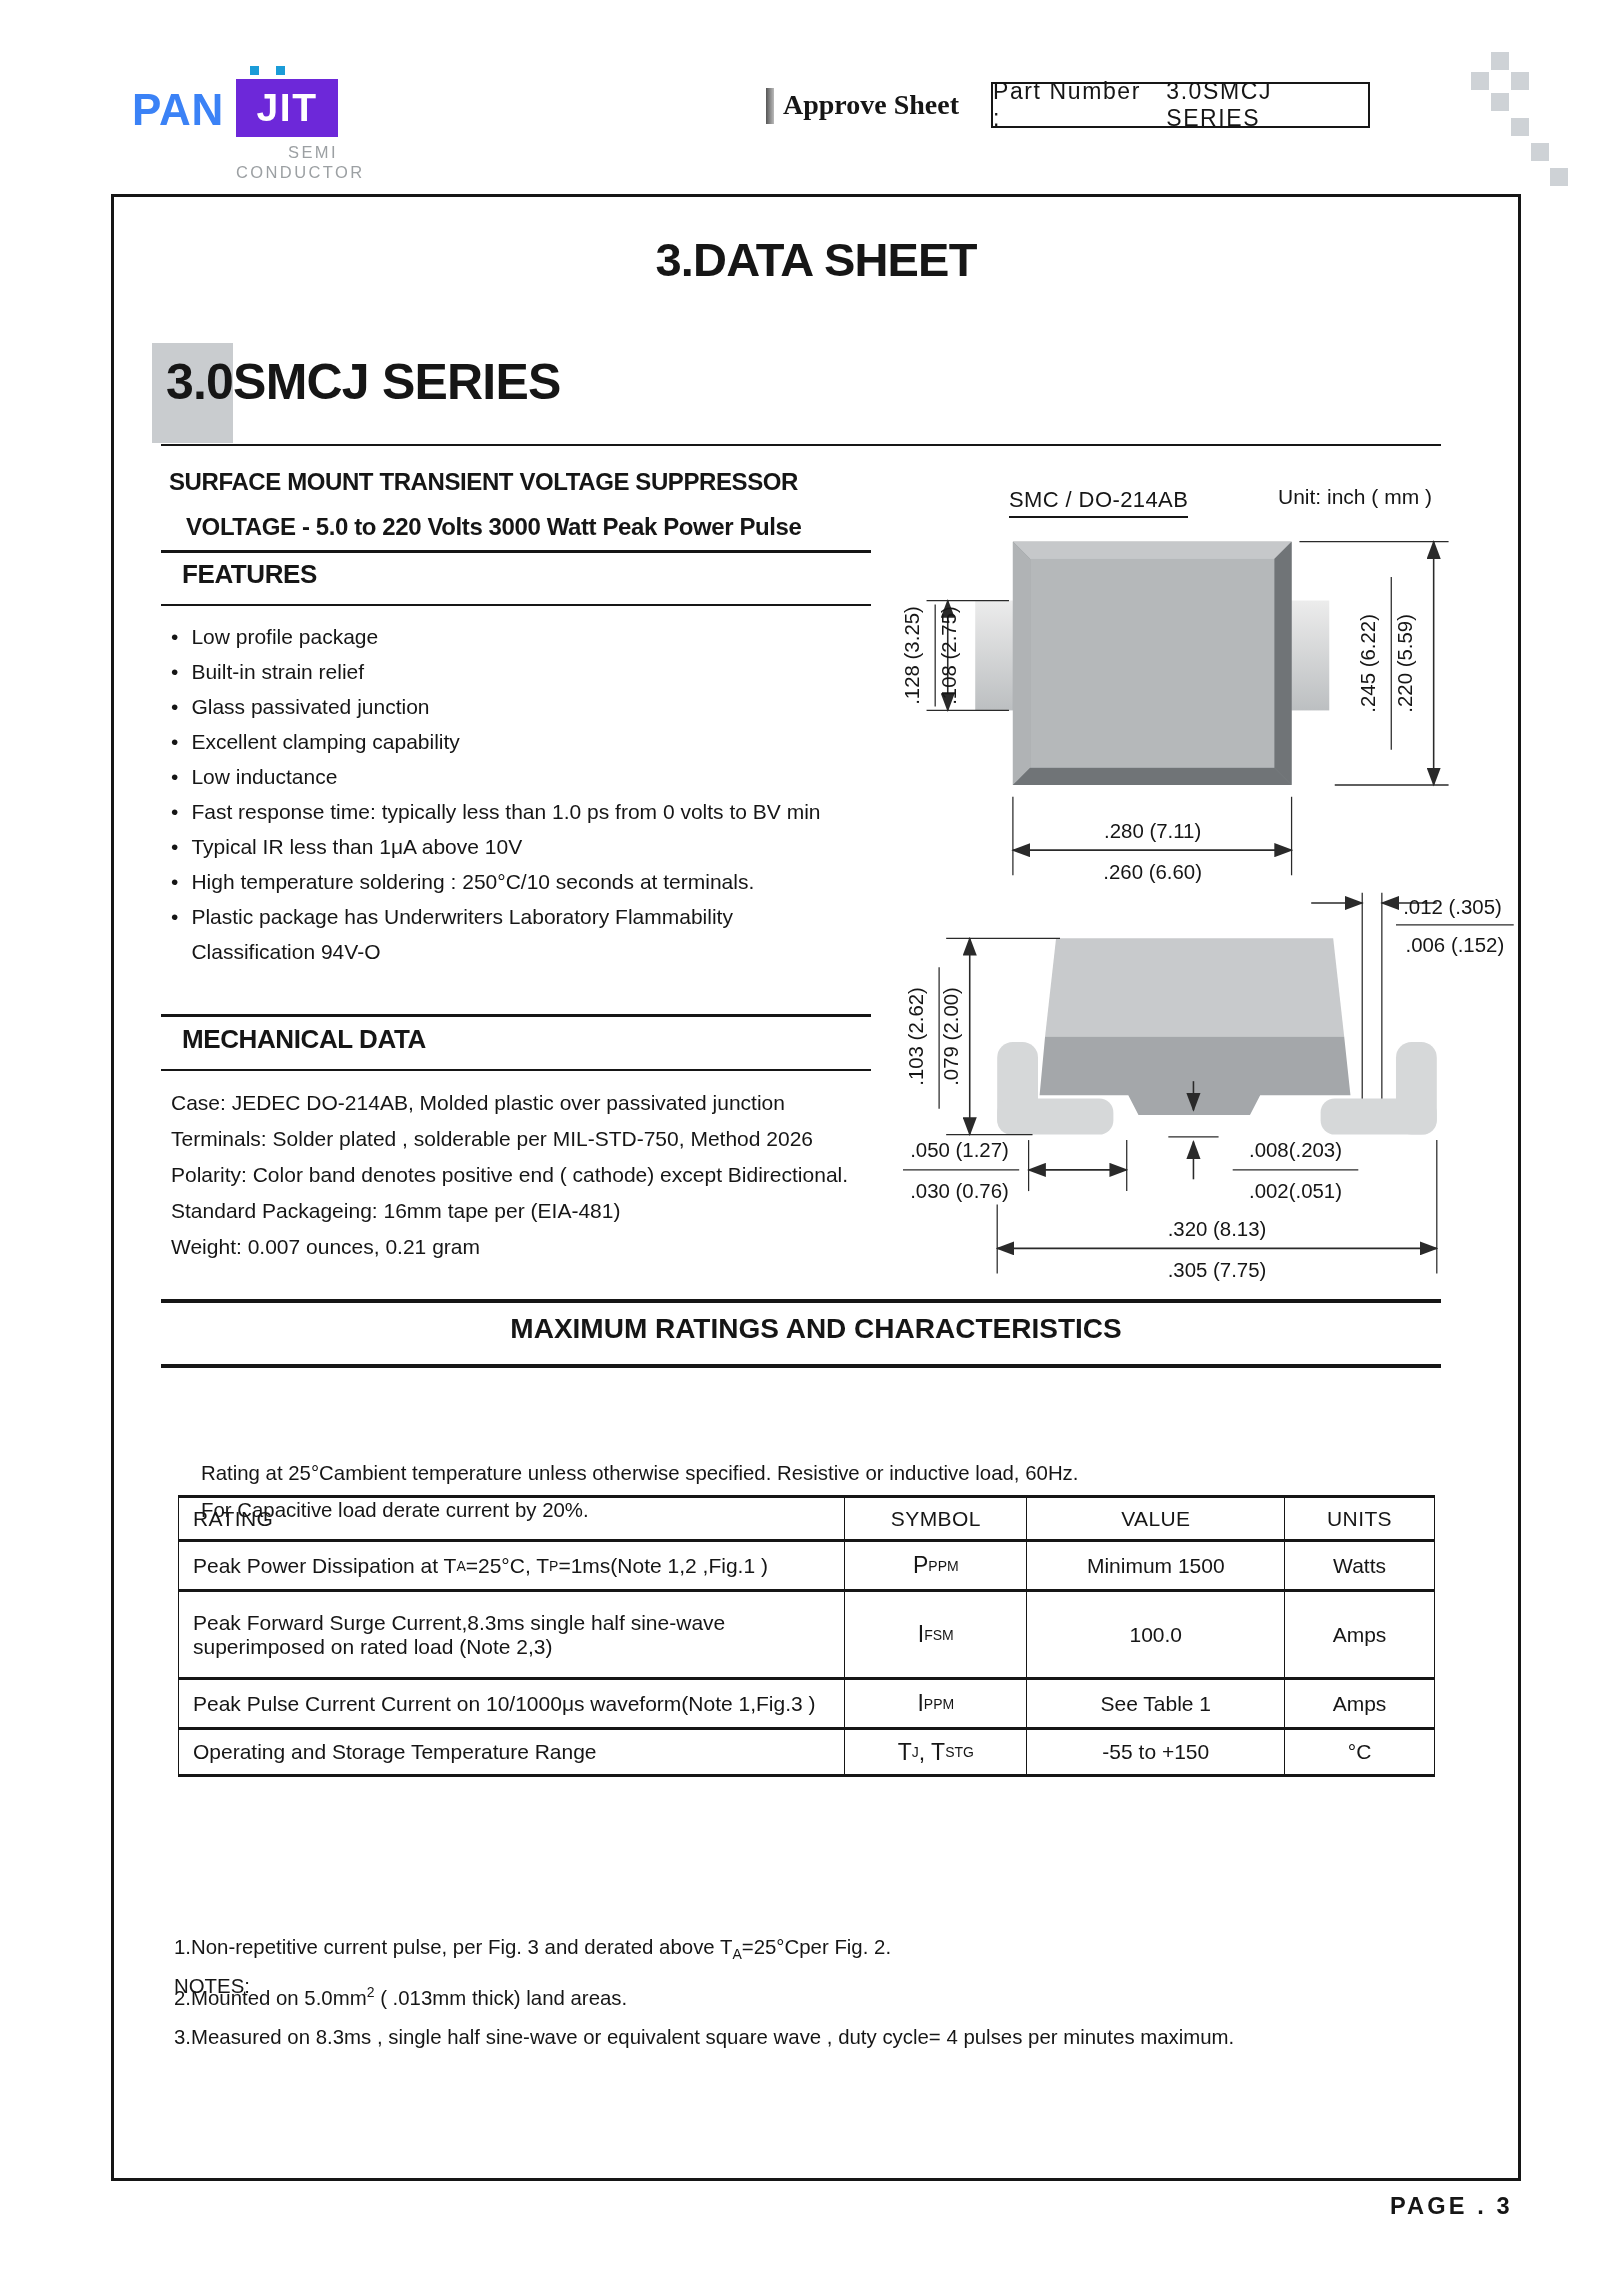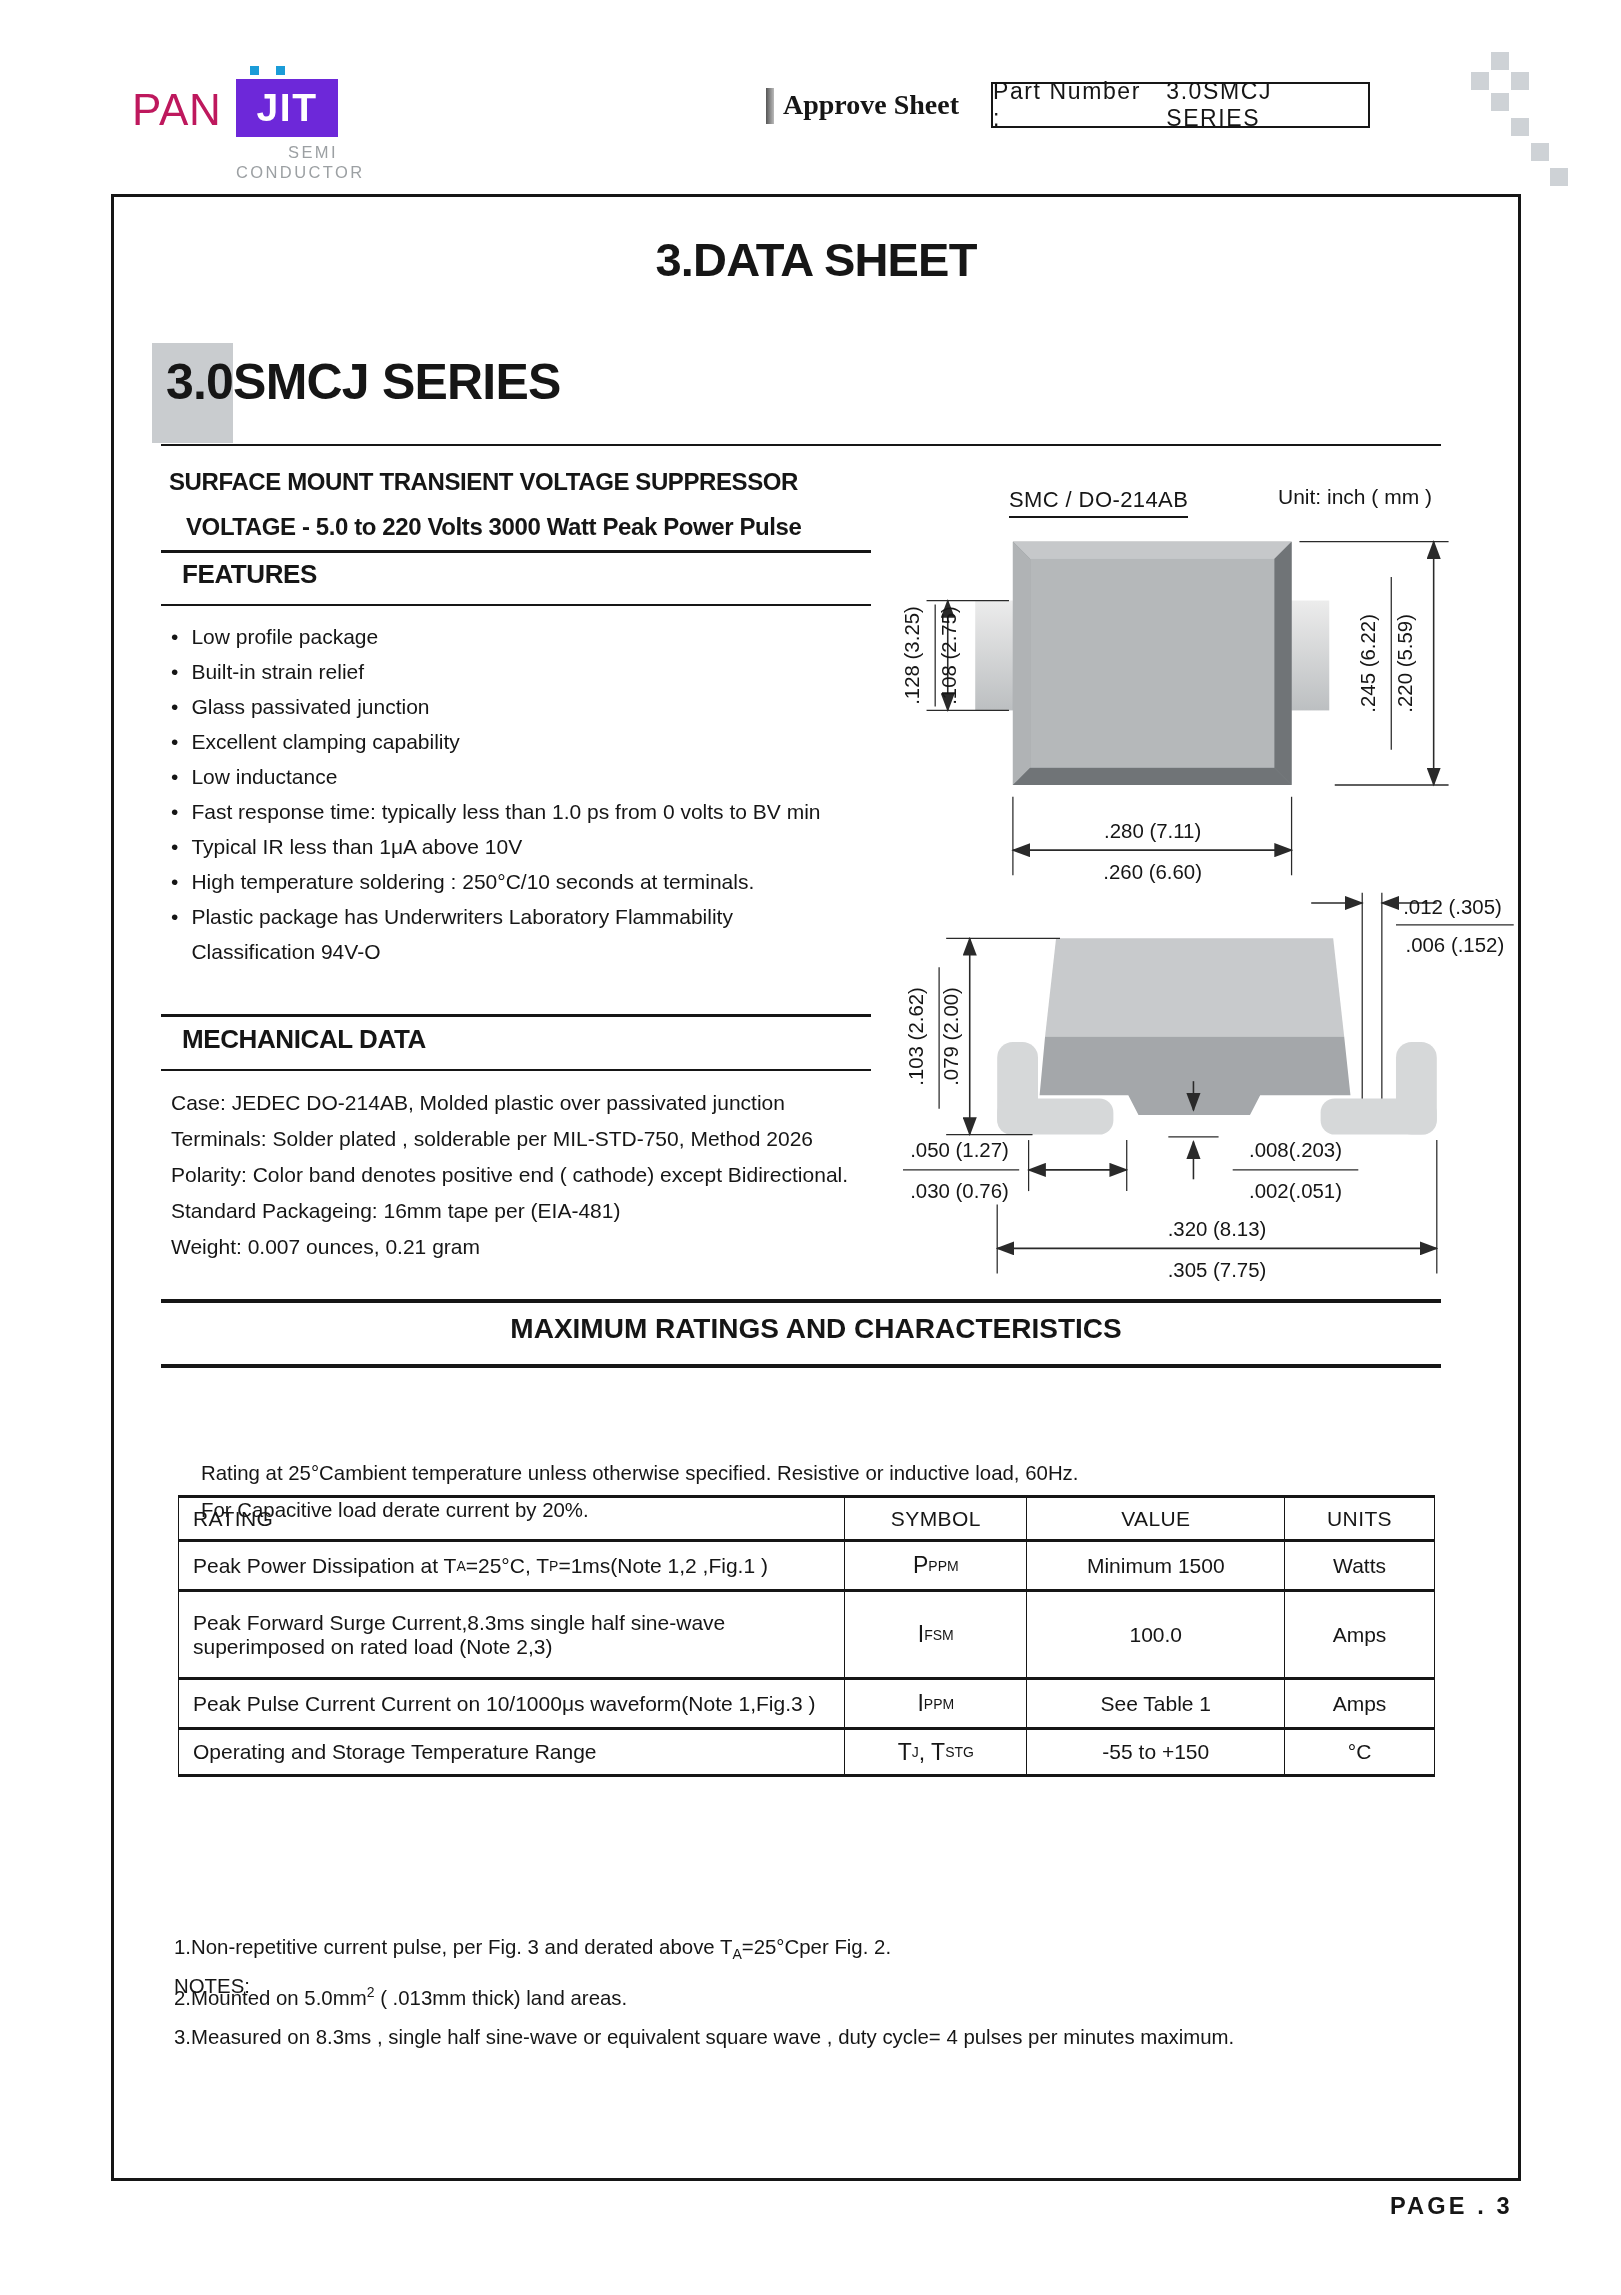--- a/index.html
+++ b/index.html
@@ -1,20 +1,20 @@
 <!DOCTYPE html>
 <html style="font-size:12.6px"><head>
 <meta charset="utf-8">
 <style>
   html,body{margin:0;padding:0;background:#e8e8e8;}
   .page{position:relative;width:1622px;height:2295px;background:#ffffff;
         font-family:"Liberation Sans",sans-serif;color:#161616;overflow:hidden;}
   .abs{position:absolute;}
   
-  .logo-pan{left:132px;top:85px;font-size:44px;color:#be185d;font-weight:400;letter-spacing:0.8px;}
+  .logo-pan{left:132px;top:85px;font-size:44px;color:#3b82f6;font-weight:700;letter-spacing:0.8px;}
   .logo-jit-box{left:236px;top:79px;width:102px;height:58px;background:#6d28d9;
                 display:flex;align-items:center;justify-content:center;}
   .logo-jit{color:#ffffff;font-size:39px;font-weight:bold;letter-spacing:1.6px;}
   .logo-dot{width:8.6px;height:8.6px;background:#1b9cd8;}
   .logo-sub{color:#9ca0a3;letter-spacing:2.4px;font-size:16.5px;text-align:right;width:102px;}
   .approve-bar{left:766px;top:88px;width:7.9px;height:36px;background:linear-gradient(90deg,#555,#bbb);}
   .approve{left:783px;top:89px;font-family:"Liberation Serif",serif;font-weight:bold;font-size:28px;}
   .pn-box{left:991px;top:82px;width:379px;height:46px;border:2.4px solid #161616;box-sizing:border-box;
           display:flex;align-items:center;justify-content:center;gap:14px;}
   .pn-label,.pn-value{font-size:23px;letter-spacing:1.6px;font-weight:500;}

